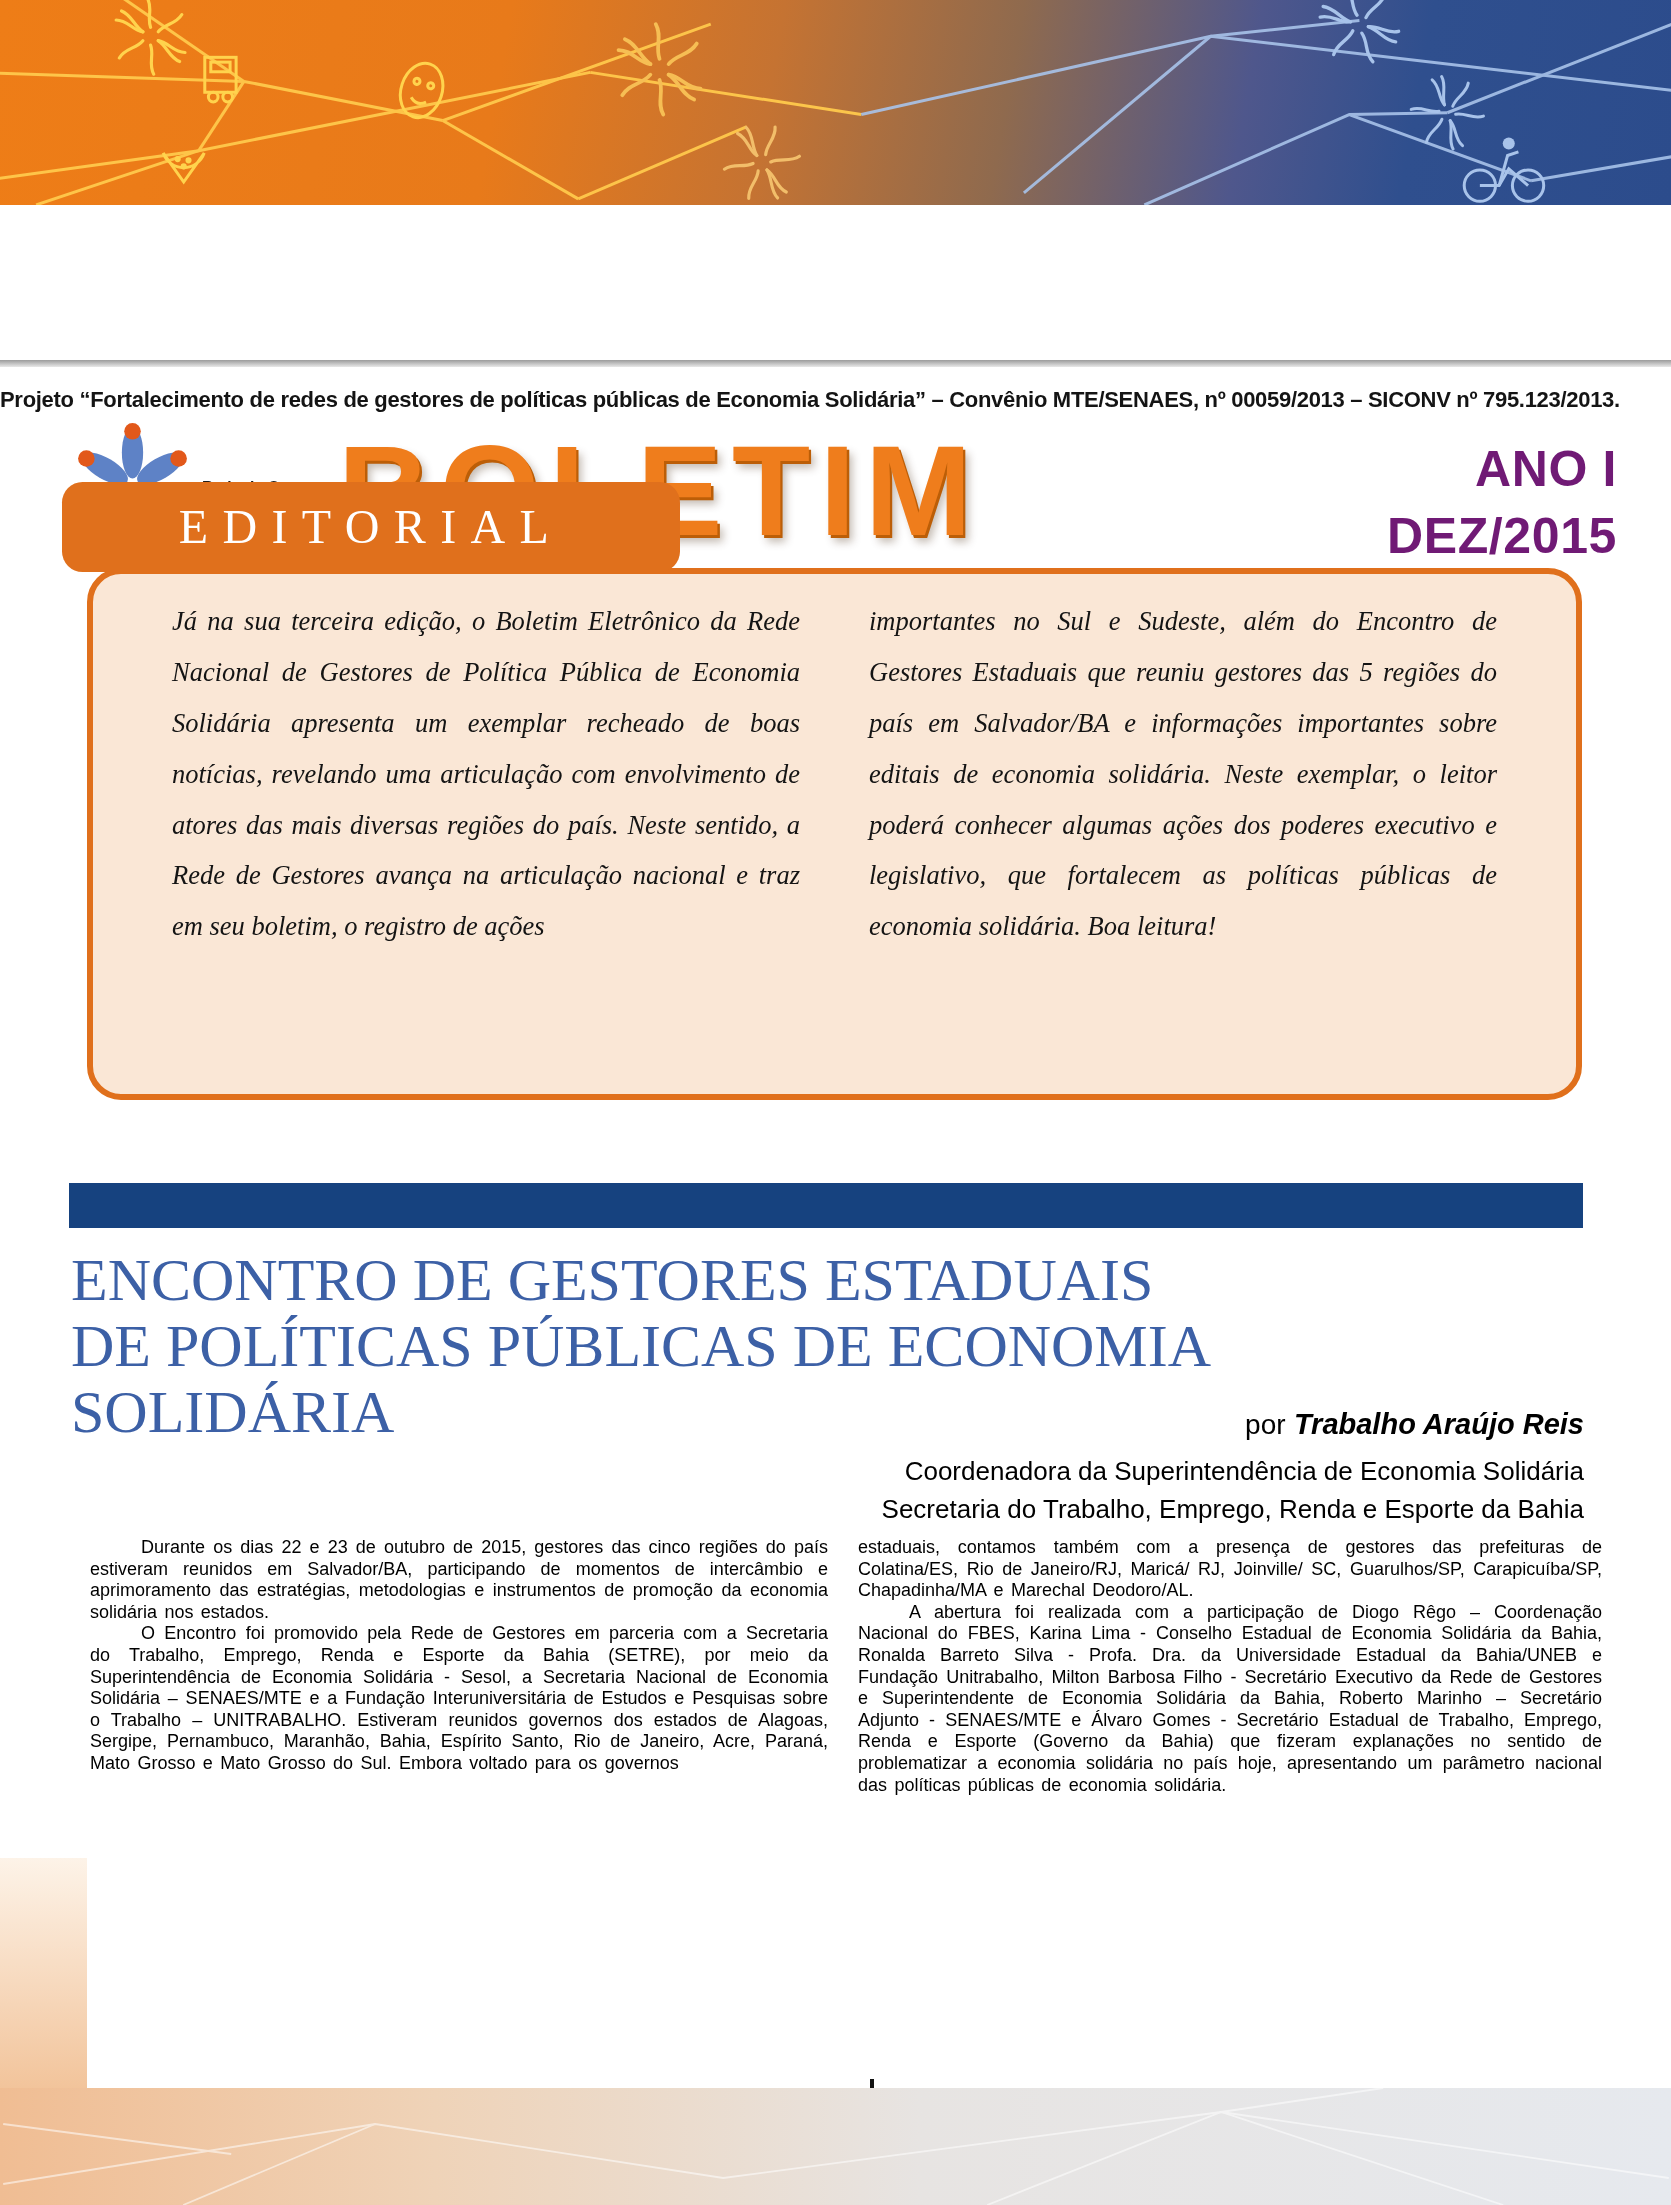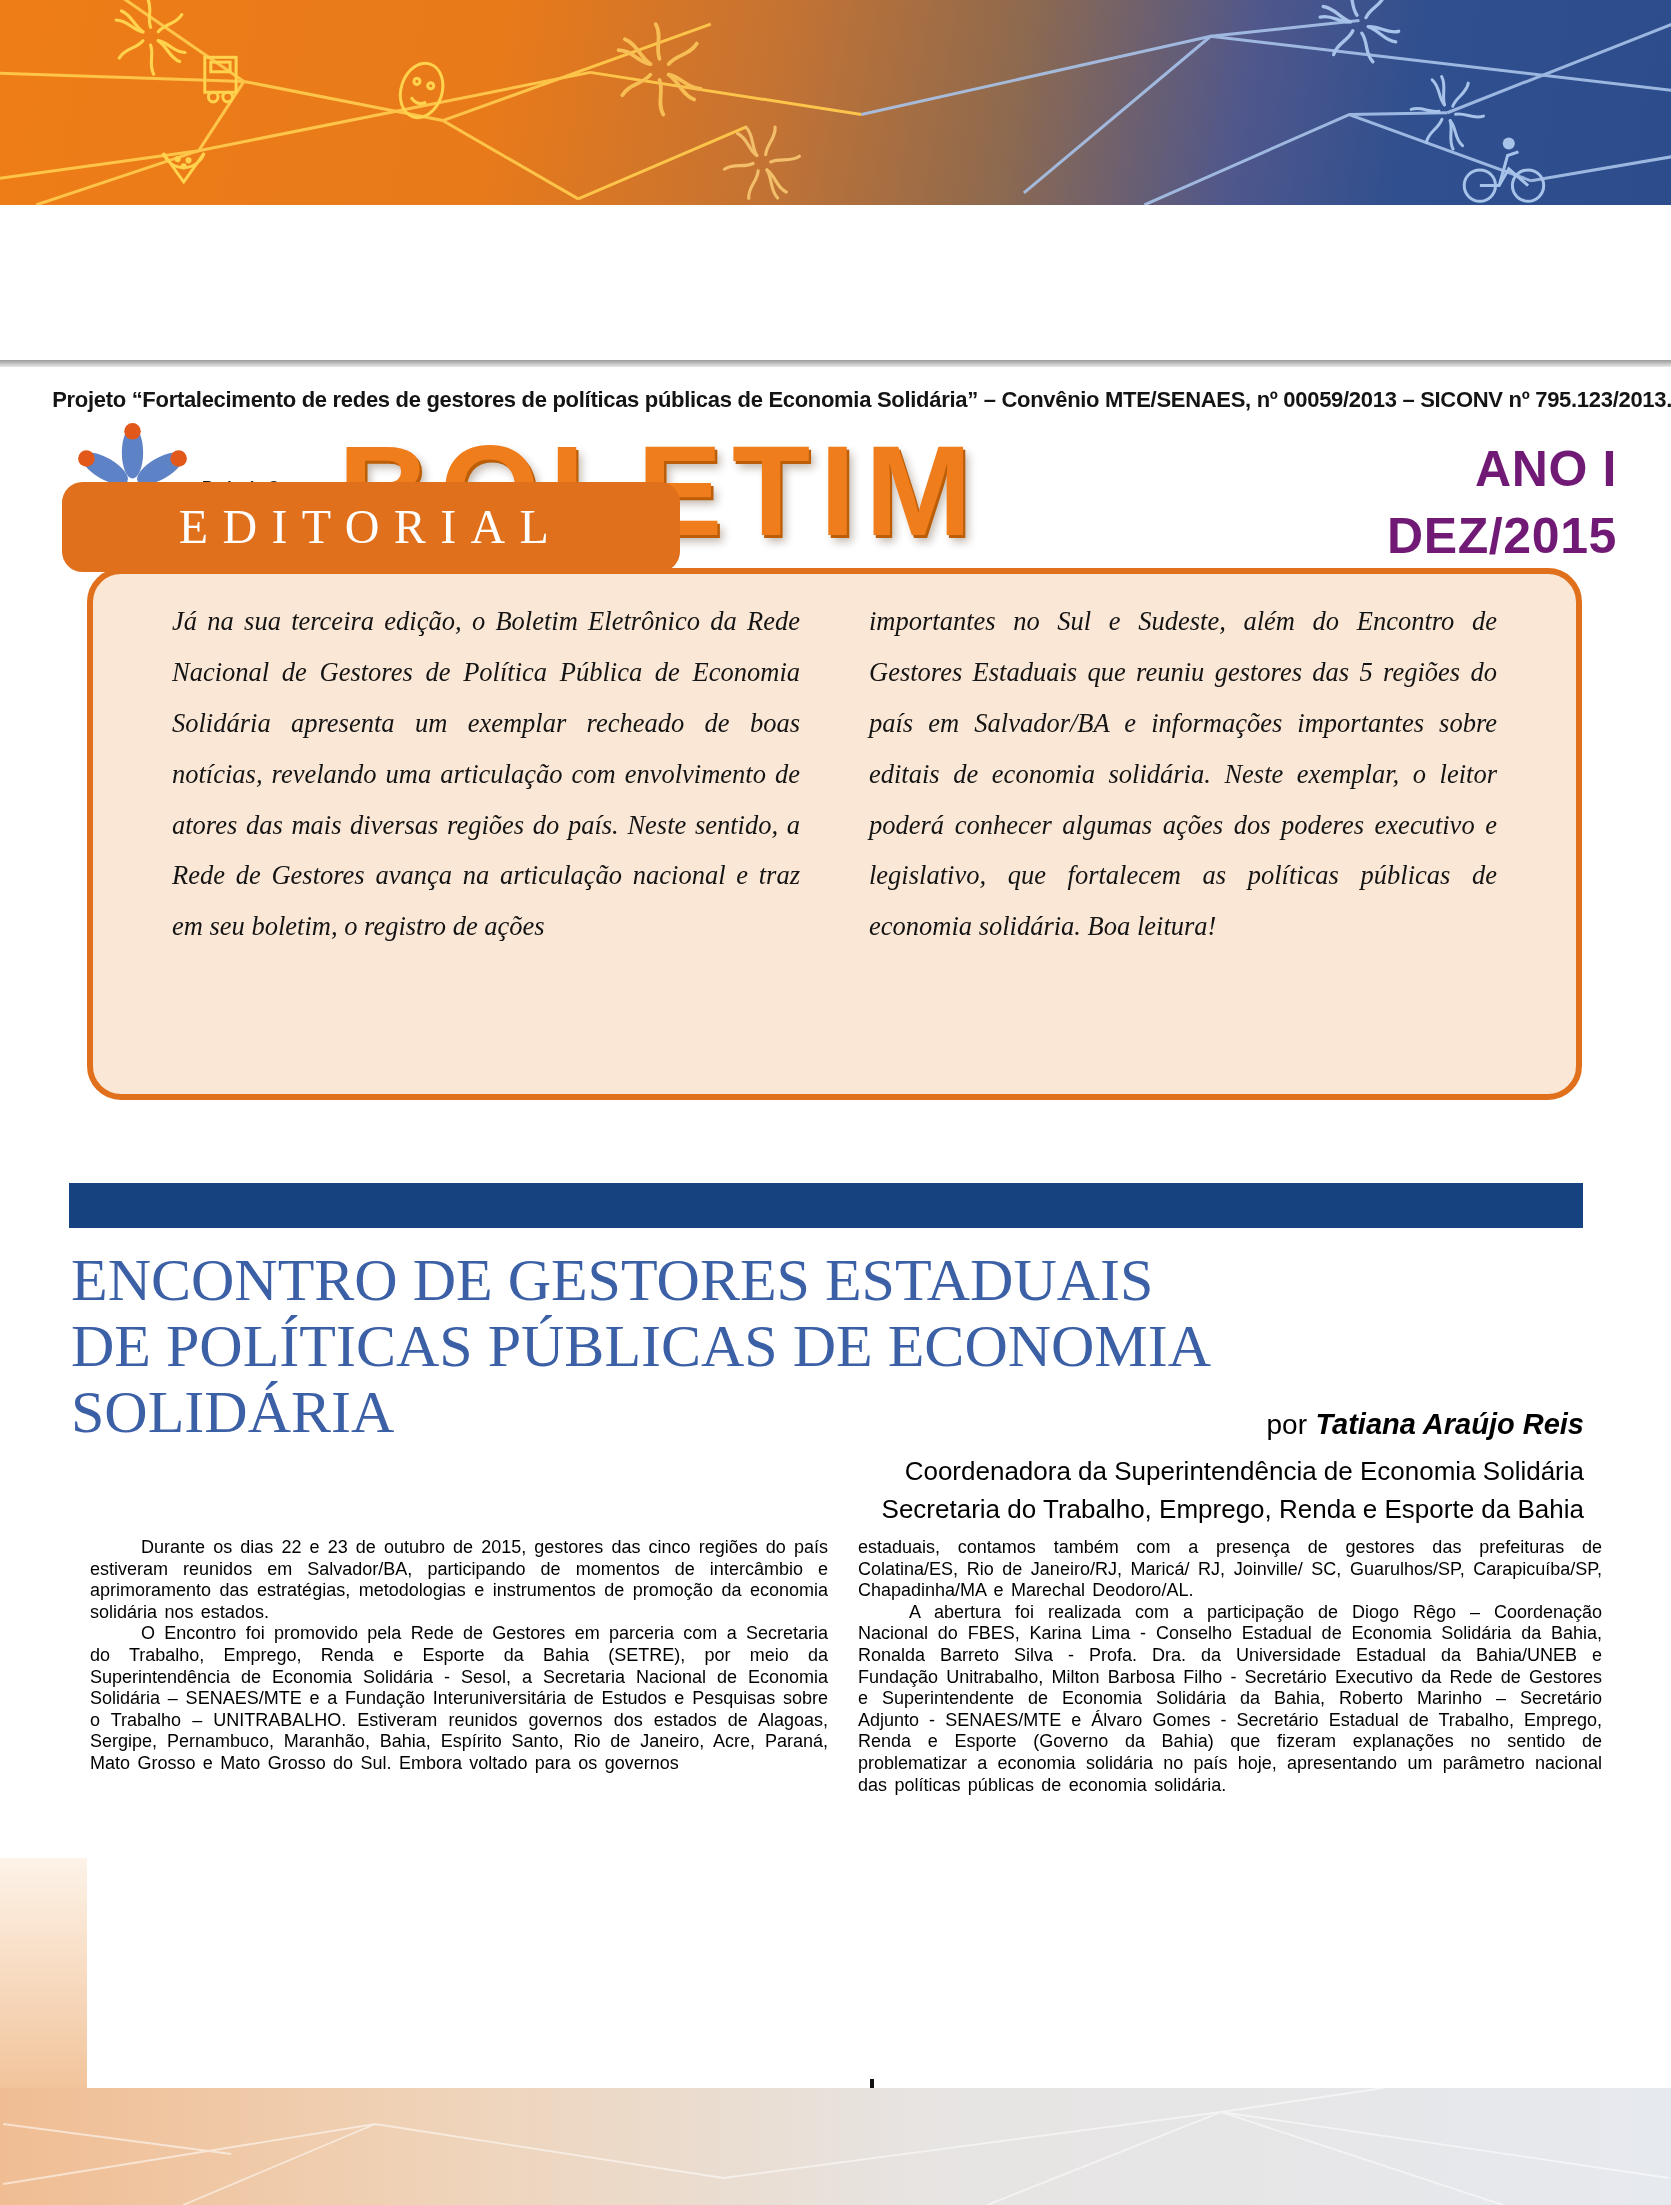--- a/index.html
+++ b/index.html
@@ -19,21 +19,21 @@
   .orglogo svg{position:absolute;left:0;top:-3.6px;}
   .orgtext{position:absolute;left:131px;top:52px;font-size:15.7px;line-height:1.18;color:#1d1d1d;}
   .orgtext .b{font-weight:bold;}
   .boletim{position:absolute;left:338px;top:212px;font-size:128px;font-weight:bold;letter-spacing:9.6px;
            color:#EF7D1C;text-shadow:2.4px 3px 0 #BC5E07,5.4px 6.6px 8.4px rgba(60,30,0,.30);
            font-family:"Liberation Sans",sans-serif;}
   .edition{position:absolute;right:55px;top:231px;text-align:right;font-weight:bold;
            font-size:50px;line-height:1.33;color:#701a75;letter-spacing:0.6px;}
 
   
-  .project{position:absolute;left:0;top:387px;width:1672px;text-align:right;
+  .project{position:absolute;left:0;top:387px;width:1672px;text-align:left;
            font-size:22px;font-weight:bold;letter-spacing:-0.3px;color:#141414;}
 
   
   .edit-box{position:absolute;left:87px;top:568px;width:1495px;height:532px;box-sizing:border-box;
             background:#FAE7D6;border:6px solid #E0701C;border-radius:34px;}
   .edit-badge{position:absolute;left:62px;top:482px;width:618px;height:90px;background:#E0701C;
               border-radius:20.5px;color:#ffffff;font-family:"Liberation Serif",serif;
               font-size:48px;letter-spacing:0.30em;text-align:center;line-height:89px;}
   .edit-cols{position:absolute;left:87px;top:596px;width:1495px;display:flex;gap:69px;
              padding:0 85px;box-sizing:border-box;}
@@ -194,21 +194,21 @@
 
   <div class="blue-bar"></div>
   <div class="a-title">
     <span>ENCONTRO DE GESTORES ESTADUAIS</span>
     <span>DE POLÍTICAS PÚBLICAS DE ECONOMIA</span>
     <span>SOLIDÁRIA</span>
   </div>
 
   <div class="byline">
     <div class="by-main">
-      <span style="margin-right:8.4px;">por</span><span class="name">Tatiana Araújo Reis</span>
+      <span style="margin-right:8.4px;">por</span><span class="name">Trabalho Araújo Reis</span>
     </div>
     <div class="by-roles">
       <div>Coordenadora da Superintendência de Economia Solidária</div>
       <div>Secretaria do Trabalho, Emprego, Renda e Esporte da Bahia</div>
     </div>
   </div>
 
   <div class="body-col col-left">
     <p class="ind">Durante os dias 22 e 23 de outubro de 2015, gestores das cinco regiões do país estiveram reunidos em Salvador/BA, participando de momentos de intercâmbio e aprimoramento das estratégias, metodologias e instrumentos de promoção da economia solidária nos estados.</p>
     <p class="ind">O Encontro foi promovido pela Rede de Gestores em parceria com a Secretaria do Trabalho, Emprego, Renda e Esporte da Bahia (SETRE), por meio da Superintendência de Economia Solidária - Sesol, a Secretaria Nacional de Economia Solidária – SENAES/MTE e a Fundação Interuniversitária de Estudos e Pesquisas sobre o Trabalho – UNITRABALHO. Estiveram reunidos governos dos estados de Alagoas, Sergipe, Pernambuco, Maranhão, Bahia, Espírito Santo, Rio de Janeiro, Acre, Paraná, Mato Grosso e Mato Grosso do Sul. Embora voltado para os governos</p>

